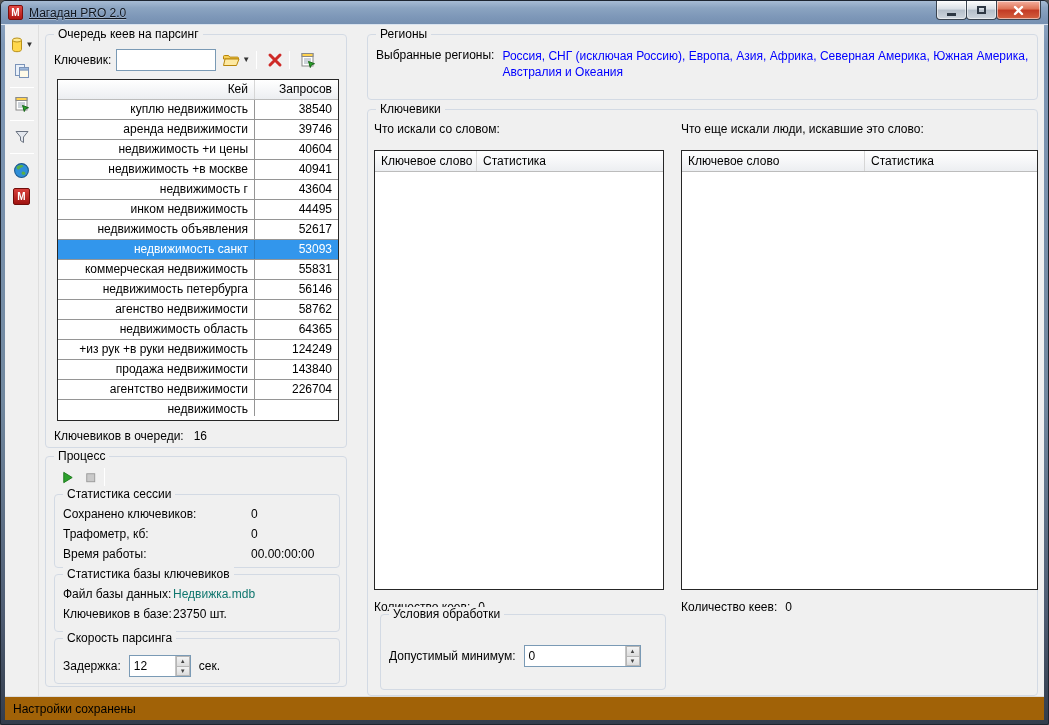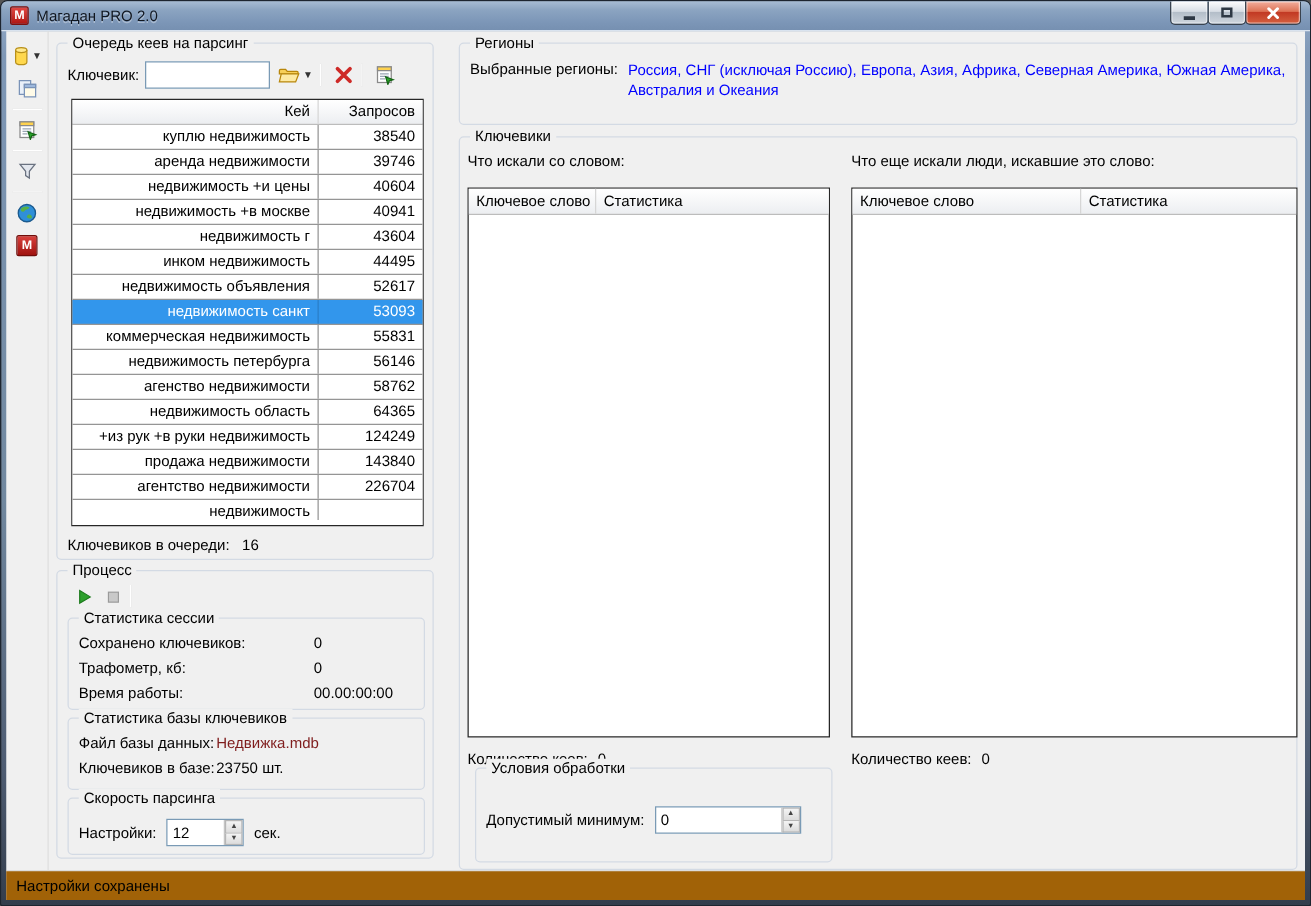--- a/index.html
+++ b/index.html
@@ -10,21 +10,21 @@
     border:1px solid #1d2530; border-radius:6px 6px 2px 2px; overflow:hidden;
     font-size:12px; color:#000;
   }
   
   .titlebar{ position:absolute; top:0; left:0; right:0; height:24px;
     background:linear-gradient(180deg,#a7bcd4 0%,#8ba4c1 30%,#7d97b8 70%,#7690b1 100%);
     border-bottom:1px solid #d9e3ef; display:flex; align-items:center; padding-left:7px; }
   .app-icon{ width:15px; height:15px; background:linear-gradient(180deg,#e04844,#b01612);
     border:1px solid #7c0f0c; border-radius:2px; color:#fff; font-weight:bold; font-size:10px;
     display:flex; align-items:center; justify-content:center; }
-  .titlebar .title{ margin-left:6px; color:#10161f; text-shadow:0 1px 0 rgba(255,255,255,.35); }
+  .titlebar .title{ margin-left:6px; color:#10161f; text-shadow:0 1px 0 rgba(255,255,255,.35);text-decoration:underline; }
   .win-controls{ position:absolute; right:7px; top:0; display:flex; }
   .win-btn{ height:19px; width:31px; border:1px solid #39434f; border-top:none;
     border-radius:0 0 4px 4px; margin-left:-1px;
     background:linear-gradient(180deg,#fdfdfd 0%,#d8dee5 45%,#b4bec9 50%,#cfd6de 100%);
     display:flex; align-items:center; justify-content:center; box-shadow:inset 0 0 0 1px rgba(255,255,255,.55); }
   .win-btn.close{ width:45px;
     background:linear-gradient(180deg,#f4b0a0 0%,#dd7255 45%,#c23a24 50%,#d4603f 100%); }
   .glyph-min{ width:9px; height:3px; background:#2e3844; margin-top:8px; }
   .glyph-max{ width:9px; height:8px; border:2px solid #2e3844; }
   
@@ -63,21 +63,21 @@
   .count-row .val{ margin-left:10px; }
   
   .process-group{ left:40px; top:431px; width:302px; height:231px; }
   .proc-toolbar{ position:absolute; left:8px; top:10px; display:flex; align-items:center; height:20px; }
   .subgroup{ position:absolute; left:8px; width:286px; border:1px solid #d3dae4; border-radius:4px; }
   .sub-session{ top:37px; height:74px; }
   .sub-db{ top:117px; height:58px; }
   .sub-speed{ top:181px; height:46px; }
   .stat-line{ position:absolute; left:8px; white-space:nowrap; }
   .stat-val{ position:absolute; white-space:nowrap; }
-  .link{ color:#7f1d1d; cursor:pointer; }
+  .link{ color:#0f766e; cursor:pointer; }
   .spinner{ display:inline-flex; height:22px; border:1px solid #7a9ab5; background:#fff; vertical-align:middle; }
   .spin-val{ padding:3px 4px 0 4px; }
   .spin-btns{ width:15px; border-left:1px solid #c5c5c5; display:flex; flex-direction:column; }
   .spin-b{ flex:1; background:linear-gradient(180deg,#f4f4f4,#dcdcdc); border:1px solid #b6b6b6;
     display:flex; align-items:center; justify-content:center; font-size:6px; color:#444; line-height:1; }
   .spin-b + .spin-b{ border-top:none; }
   .speed-row{ position:absolute; left:8px; top:16px; display:flex; align-items:center; }
   .speed-row .spinner{ margin:0 8px; width:62px; }
   .speed-row .spin-val{ flex:1; }
   
@@ -316,21 +316,21 @@
         <span class="legend">Статистика базы ключевиков</span>
         <span class="stat-line" style="top:12px">Файл базы данных:</span>
         <span class="stat-val link" style="top:12px;left:118px">Недвижка.mdb</span>
         <span class="stat-line" style="top:32px">Ключевиков в базе:</span>
         <span class="stat-val" style="top:32px;left:118px">23750 шт.</span>
       </div>
 
       <div class="subgroup sub-speed">
         <span class="legend">Скорость парсинга</span>
         <div class="speed-row">
-          <span>Настройки:</span>
+          <span>Задержка:</span>
           <div class="spinner">
             <span class="spin-val">12</span>
             <div class="spin-btns">
               <div class="spin-b">▲</div>
               <div class="spin-b">▼</div>
             </div>
           </div>
           <span>сек.</span>
         </div>
       </div>

